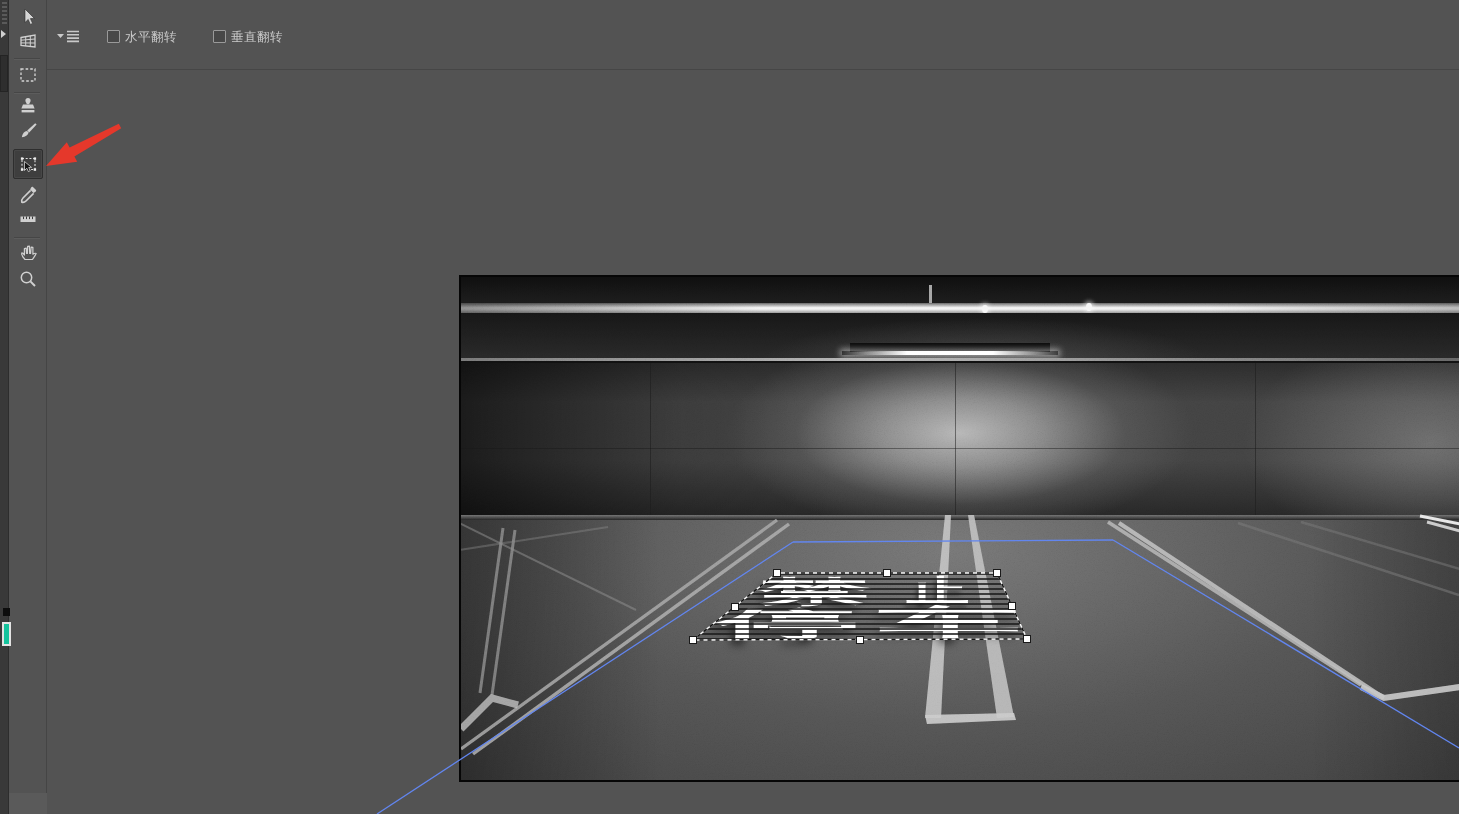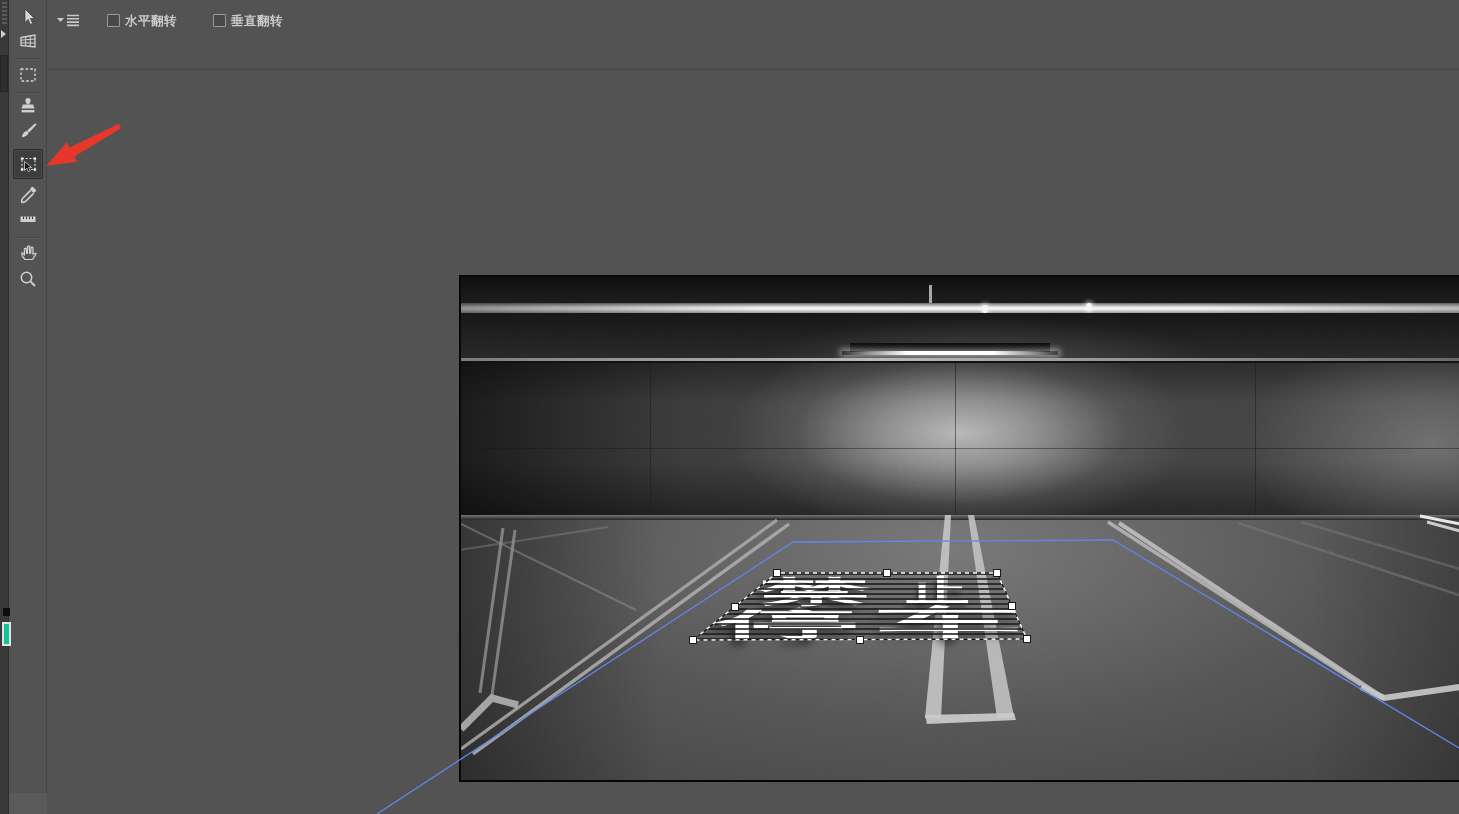--- a/index.html
+++ b/index.html
@@ -27,21 +27,21 @@
           display:flex; align-items:center; justify-content:center; border-radius:2px; }
   .tool.selected { background:#3e3e3e; border:1px solid #2e2e2e; box-shadow:inset 0 0 0 1px #474747; }
   .tool svg { display:block; }
   .tb-sep { position:absolute; left:5px; width:26px; height:1px; background:#464646;
             box-shadow:0 1px 0 #5c5c5c; }
   .tb-foot { position:absolute; left:0; bottom:0; width:38px; height:21px; background:#5a5a5a; }
 
   
   .top-chrome { position:absolute; left:47px; top:0; right:0; height:70px;
                 background:#535353; border-bottom:1px solid #464646; z-index:4; }
-  .options-bar { position:absolute; left:0; top:0; right:0; height:40px; display:flex; align-items:center;font-weight:bold; }
+  .options-bar { position:absolute; left:0; top:16px; right:0; height:40px; display:flex; align-items:center; }
   .menu-btn { position:absolute; left:10px; top:13px; width:22px; height:13px; cursor:pointer; }
   .chk { position:absolute; top:14px; width:13px; height:13px; background:#484848;
          border:1px solid #9a9a9a; border-radius:1px; }
   .chk1 { left:60px; } .chk2 { left:166px; }
   .chk-label { position:absolute; top:13px; font-size:12.5px; color:#cbcbcb; letter-spacing:0.5px; }
   .lbl1 { left:78px; } .lbl2 { left:184px; }
   .hint-bar { position:absolute; left:11px; top:40px; right:0; height:22px;
               background:#4c4c4c; border:1px solid #3d3d3d; display:flex; align-items:center; }
   .hint-text { font-size:12px; color:#c9c9c9; margin-left:8px; letter-spacing:0.5px; }
   .info-ic { margin-left:6px; flex:0 0 auto; }

